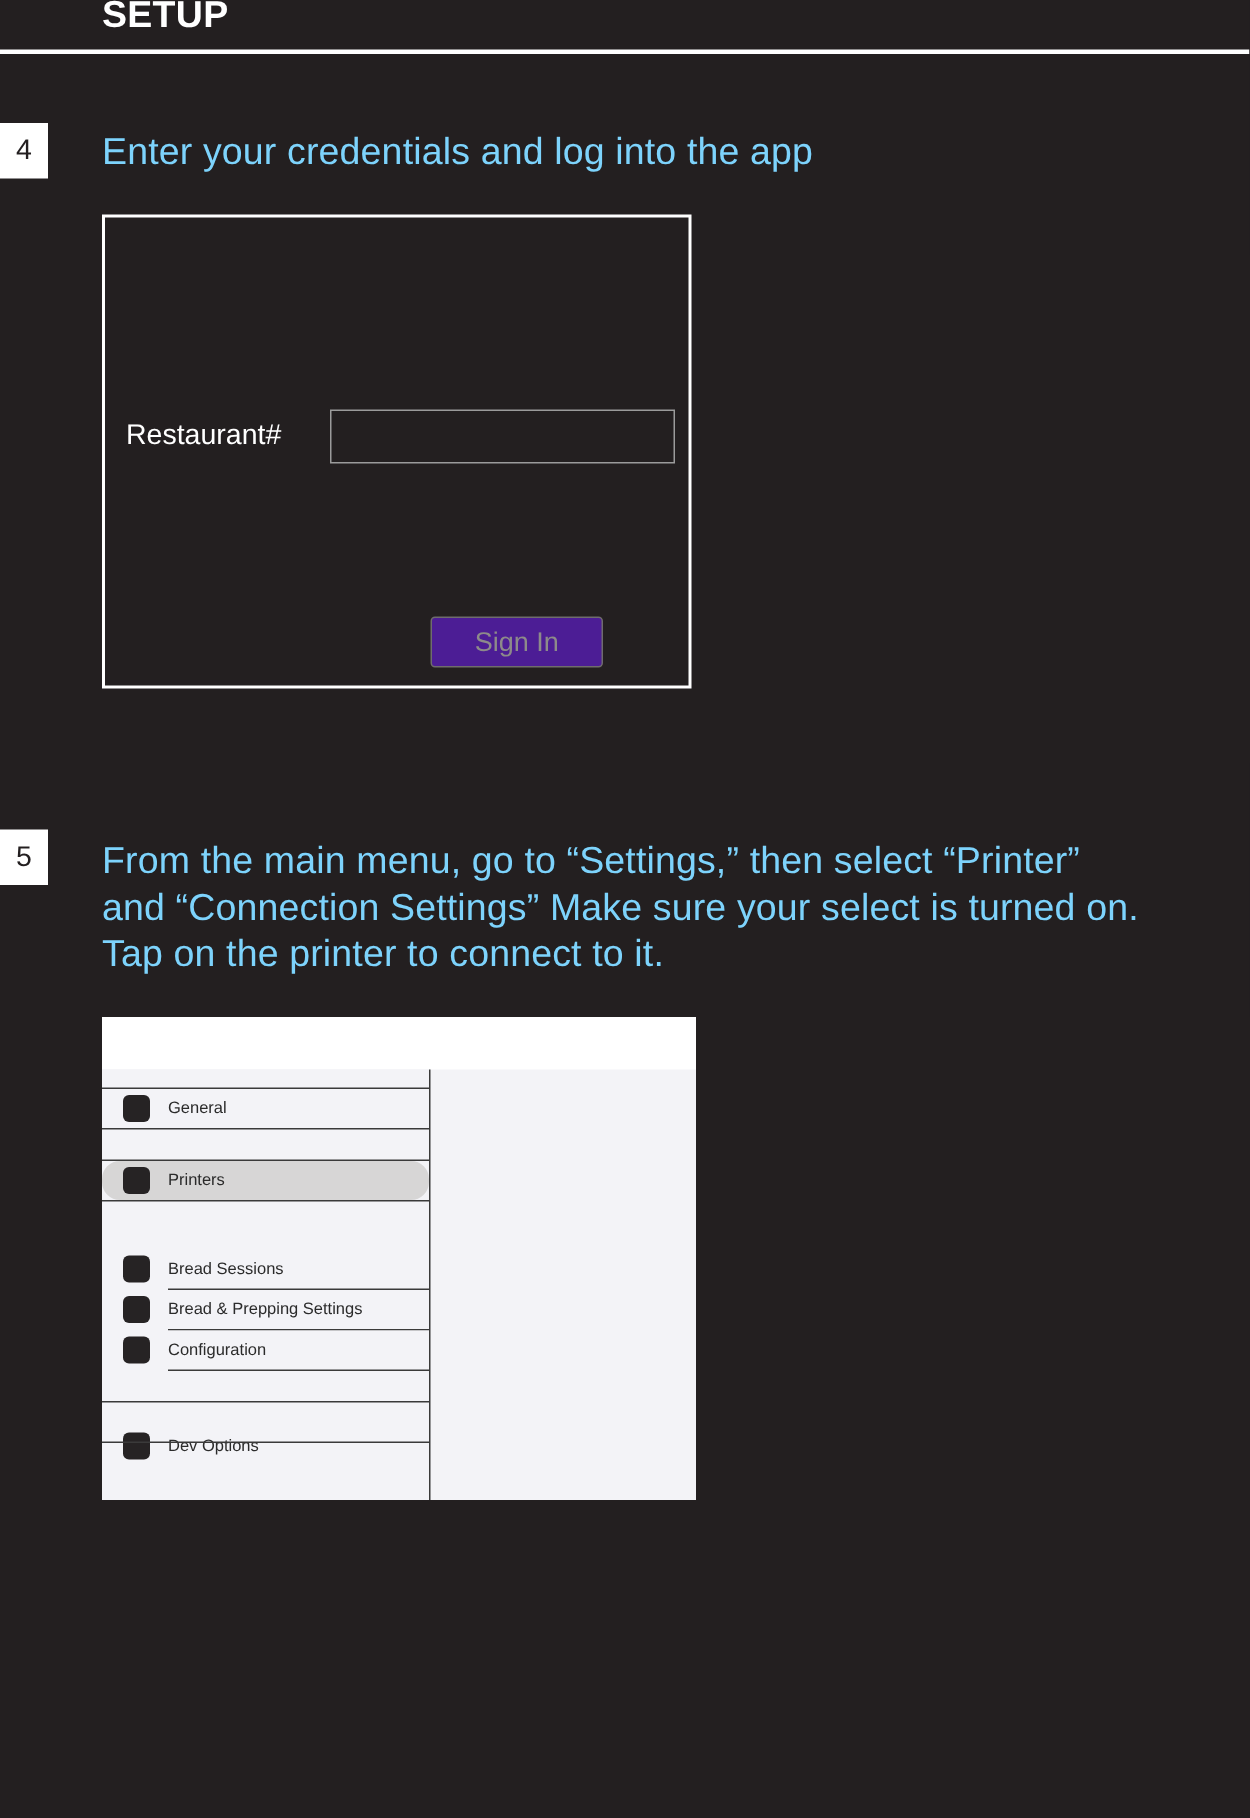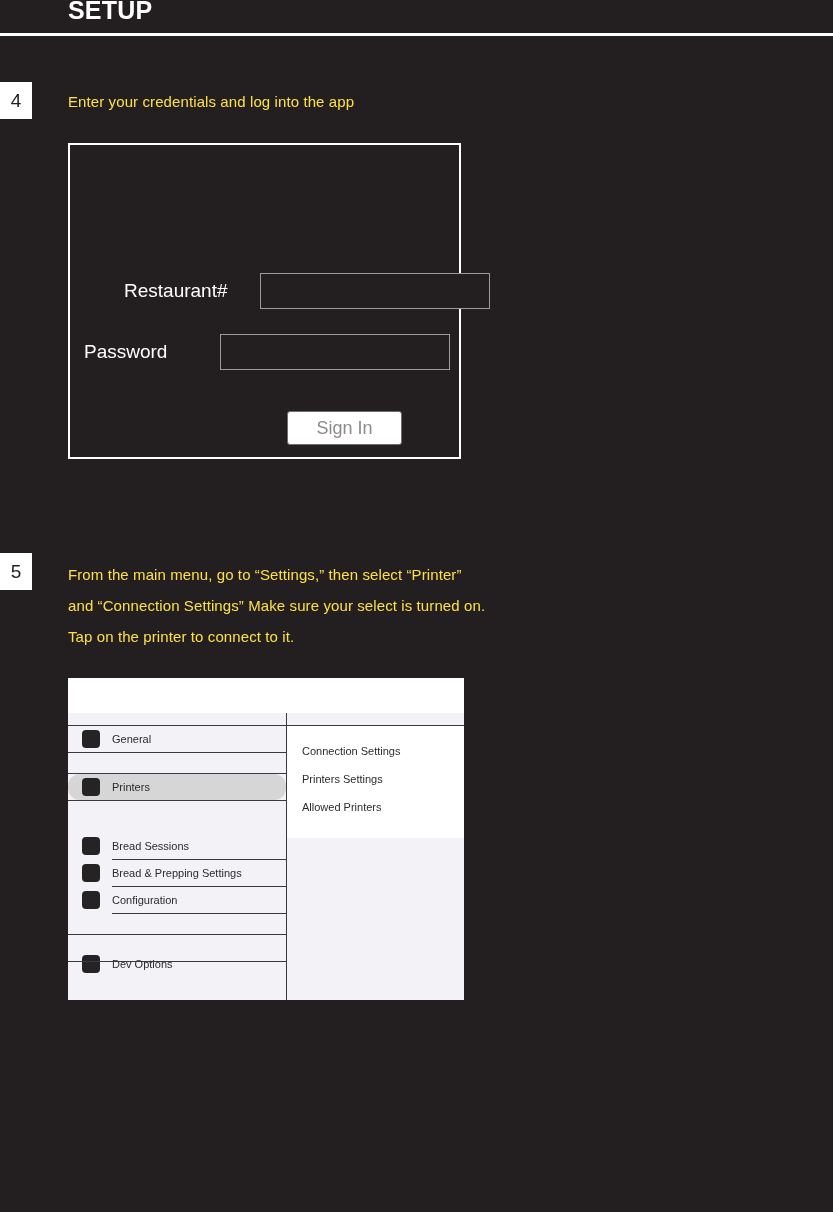--- a/index.html
+++ b/index.html
@@ -51,22 +51,22 @@
     background: #ffffff;
     color: #231f20;
     font-size: 19px;
     line-height: 37px;
     text-align: center;
     font-weight: normal;
   }
   .step-text {
     position: absolute;
     left: 68px;
-    color: #fde047;
-    font-size: 15px;
+    color: #7dd3fc;
+    font-size: 25px;
     line-height: 31px;
     white-space: pre-line;
     letter-spacing: 0.1px;
   }
 
   #step4-badge { top: 82px; }
   #step4-text  { top: 86px; }
   #step5-badge { top: 553px; }
   #step5-text  { top: 559px; }
 
@@ -91,21 +91,21 @@
     font-size: 18px;
     line-height: 25px;
     white-space: pre-line;
   }
   .field-row {
     position: absolute;
     left: 0;
     width: 100%;
     height: 36px;
   }
-  #field-restaurant { top: 128px; margin-left: 40px; }
+  #field-restaurant { top: 128px; }
   #field-password   { top: 189px; }
 
   .field-label {
     position: absolute;
     left: 14px;
     top: 0;
     height: 36px;
     line-height: 36px;
     color: #ffffff;
     font-size: 19px;
@@ -125,21 +125,21 @@
     font-size: 16px;
     padding: 0 8px;
   }
   #signin-button {
     position: absolute;
     left: 217px;
     top: 266px;
     width: 115px;
     height: 34px;
     box-sizing: border-box;
-    background: #ffffff;
+    background: #4c1d95;
     border: 1px solid #6f6c6c;
     border-radius: 3px;
     color: #8d8a8a;
     font-family: "Liberation Sans", sans-serif;
     font-size: 18px;
     line-height: 32px;
     text-align: center;
     cursor: pointer;
     padding: 0;
   }
@@ -289,24 +289,20 @@
 <div id="step4-text" class="step-text">Enter your credentials and log into the app</div>
 
 <div id="login-card">
 
 
   <div id="field-restaurant" class="field-row">
     <span class="field-label">Restaurant#</span>
     <input class="field-input" type="text" value="" style="">
   </div>
 
-  <div id="field-password" class="field-row">
-    <span class="field-label">Password</span>
-    <input class="field-input" type="password" value="" style="">
-  </div>
 
   <button id="signin-button">Sign In</button>
 </div>
 
 <div id="step5-badge" class="step-badge">5</div>
 <div id="step5-text" class="step-text">From the main menu, go to “Settings,” then select “Printer”
 and “Connection Settings” Make sure your select is turned on.
 Tap on the printer to connect to it.</div>
 
 <div id="settings-mockup">
@@ -358,22 +354,15 @@
         <span class="row-icon"></span>
         <span class="row-label">Dev Options</span>
       </div>
       <div class="rule-full" style="top:248px;"></div>
 
       <div id="mockup-bottom-pad"></div>
     </div>
 
     <div id="mockup-divider"></div>
 
-    <div id="mockup-detail">
-      <div id="detail-white">
-        <div class="detail-item" style="top:18px;">Connection Settings</div>
-        <div class="detail-item" style="top:46px;">Printers Settings</div>
-        <div class="detail-item" style="top:74px;">Allowed Printers</div>
-      </div>
-    </div>
 
   </div>
 </div>
 
 </body></html>

